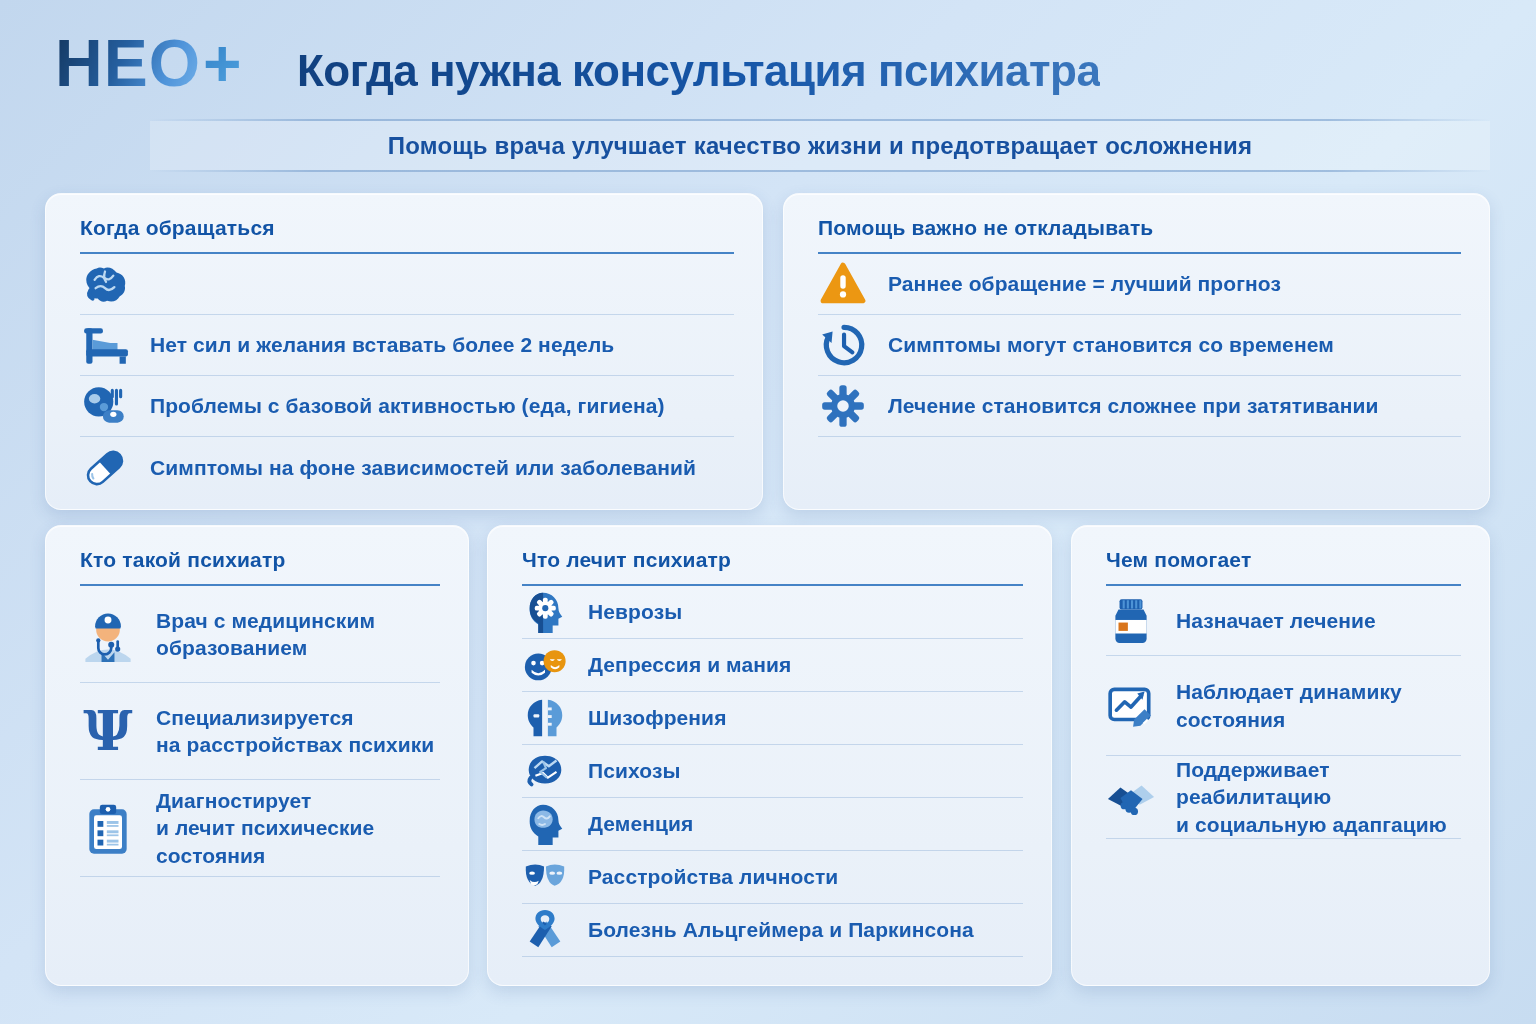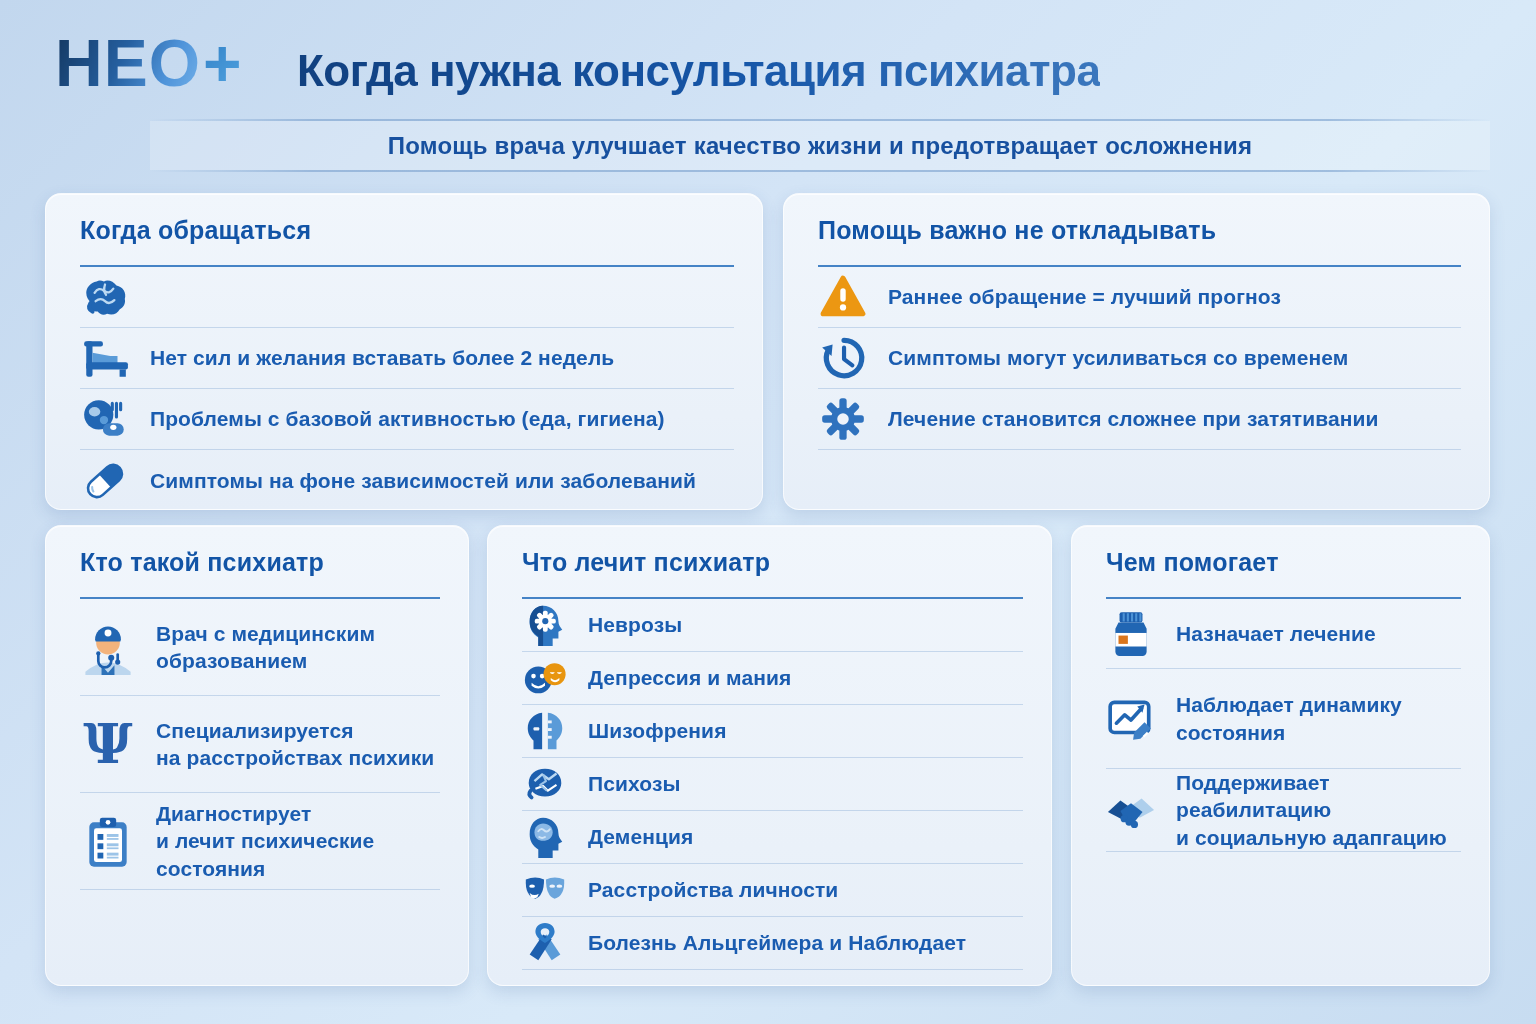--- a/index.html
+++ b/index.html
@@ -42,22 +42,22 @@
     box-shadow:0 6px 16px rgba(55,95,155,.16), 0 1px 0 rgba(255,255,255,.8) inset;
     border:1px solid rgba(255,255,255,.65);
     padding:22px 28px 8px 34px;
   }
   #card-when  { left:45px;   top:193px; width:718px; height:317px; }
   #card-why   { left:783px;  top:193px; width:707px; height:317px; }
   #card-who   { left:45px;   top:525px; width:424px; height:461px; }
   #card-what  { left:487px;  top:525px; width:565px; height:461px; }
   #card-helps { left:1071px; top:525px; width:419px; height:461px; }
 
-  .card-title { font-size:25px; font-weight:700; color:#1254a6; letter-spacing:0.2px;
-                padding-bottom:20px; border-bottom:2px solid #4583c6; }
+  .card-title { font-size:21px; font-weight:700; color:#1254a6; letter-spacing:0.2px;
+                padding-bottom:12px; border-bottom:2px solid #4583c6; }
 
   .item { display:flex; align-items:center; gap:20px;
           border-bottom:1px solid rgba(140,175,215,.42); }
   #card-when  .item { height:61px; }
   #card-when  .item:last-child { border-bottom:none; }
   #card-why   .item { height:61px; }
   #card-who   .item { height:97px; }
   #card-what  .item { height:53px; }
   #card-helps .item:nth-child(1), #card-helps .item:nth-child(2) { height:70px; }
   #card-helps .item:nth-child(3) { height:100px; }
@@ -163,21 +163,21 @@
   </div>
 
   <div class="item">
     <span class="icon">
       <svg viewBox="0 0 48 48">
           <path d="M25 7a17 17 0 1 1-15 9" fill="none" stroke="#2166b3" stroke-width="5" stroke-linecap="round"></path>
           <path d="M4 14l10-3-1 11z" fill="#2166b3"></path>
           <path d="M25 14v11l8 6" fill="none" stroke="#1d5fae" stroke-width="4" stroke-linecap="round" stroke-linejoin="round"></path>
         </svg>
     </span>
-    <span class="item-label">Симптомы могут усиливаться со временем</span>
+    <span class="item-label">Симптомы могут становится со временем</span>
   </div>
 
   <div class="item">
     <span class="icon">
       <svg viewBox="0 0 48 48">
           <g fill="#2f72be">
             <rect x="20.5" y="4" width="7" height="40" rx="2.5"></rect>
             <rect x="20.5" y="4" width="7" height="40" rx="2.5" transform="rotate(45 24 24)"></rect>
             <rect x="20.5" y="4" width="7" height="40" rx="2.5" transform="rotate(90 24 24)"></rect>
             <rect x="20.5" y="4" width="7" height="40" rx="2.5" transform="rotate(135 24 24)"></rect>
@@ -344,21 +344,21 @@
   </div>
 
   <div class="item">
     <span class="icon">
       <svg viewBox="0 0 48 48">
           <path d="M17 20l14 22 9-6-14-21z" fill="#5a9bd8"></path>
           <path d="M31 20L17 42l-9-6 14-21z" fill="#1d5fae"></path>
           <path d="M24 3c-6 0-10 4-10 9 0 4 3 8 10 12 7-4 10-8 10-12 0-5-4-9-10-9zm0 5.5c2.6 0 4.5 1.6 4.5 3.8 0 2.4-1.6 4.6-4.5 6.9-2.9-2.3-4.5-4.5-4.5-6.9 0-2.2 1.9-3.8 4.5-3.8z" fill="#2e7cc9"></path>
         </svg>
     </span>
-    <span class="item-label">Болезнь Альцгеймера и Наблюдает</span>
+    <span class="item-label">Болезнь Альцгеймера и Паркинсона</span>
   </div>
 </div>
 
 <div class="card" id="card-helps">
   <div class="card-title">Чем помогает</div>
 
   <div class="item">
     <span class="icon">
       <svg viewBox="0 0 48 48">
           <rect x="13" y="3" width="22" height="10" rx="2" fill="#1d5fae"></rect>

